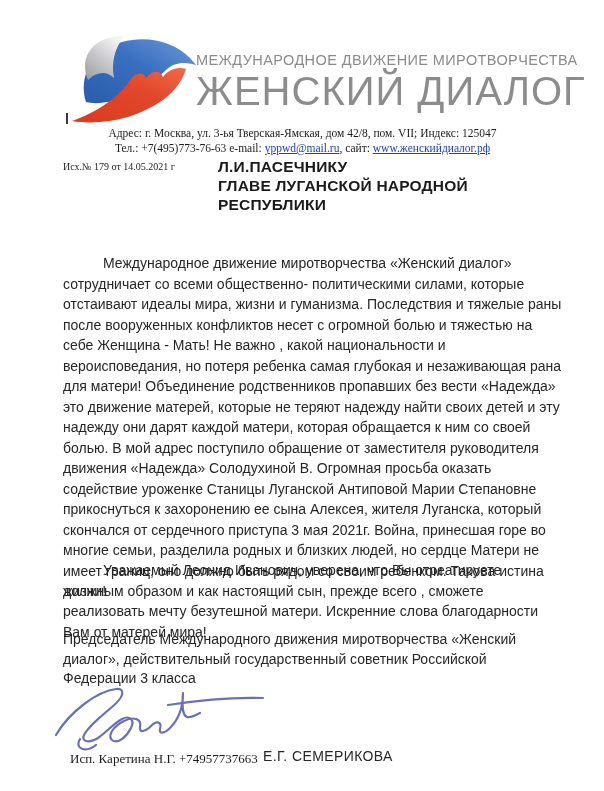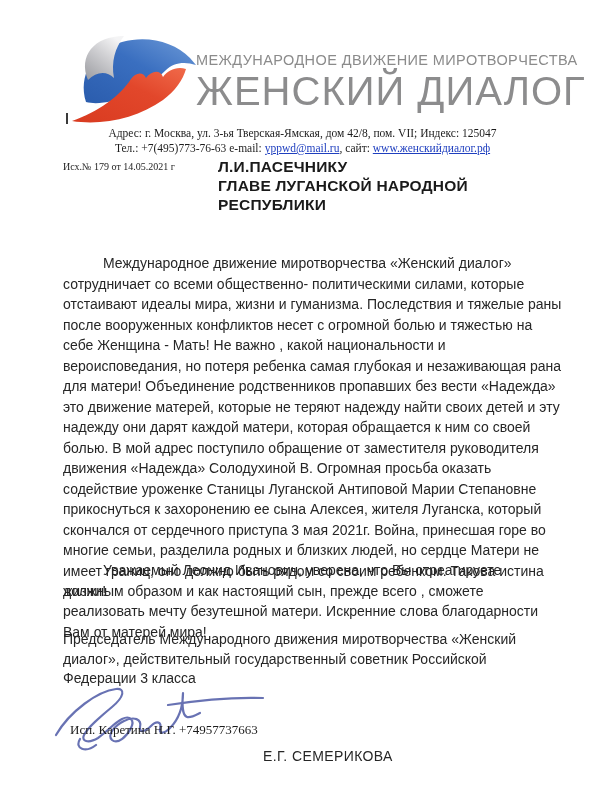--- a/index.html
+++ b/index.html
@@ -53,21 +53,21 @@
     position:absolute;left:63px;top:630px;width:475px;
     font-size:14px;line-height:19.7px;color:#262626;
   }
   
   .signature{position:absolute;left:50px;top:683px;width:220px;height:70px;}
   .signer-name{
     position:absolute;left:263px;top:748px;
     font-size:14px;letter-spacing:.4px;color:#262626;white-space:nowrap;
   }
   .executor{
-    position:absolute;left:70px;top:722px;
+    position:absolute;left:70px;top:751px;
     font-family:"Liberation Serif", serif;
     font-size:13px;color:#1c1c1c;white-space:nowrap;
   }
 </style>
 </head>
 <body>
 
 <div class="page">
 
   <div class="logo">

